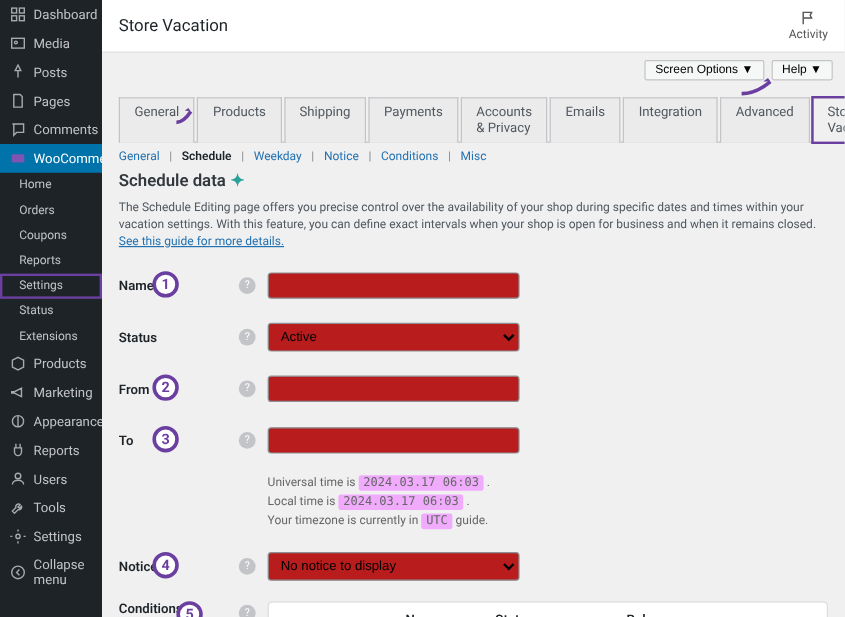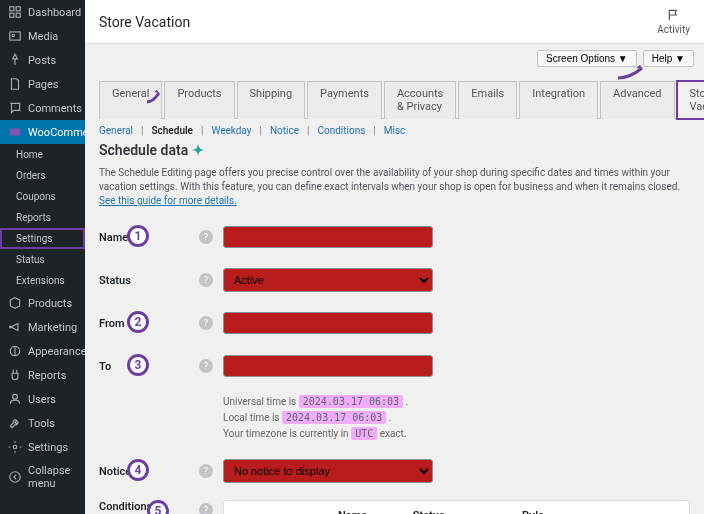--- a/index.html
+++ b/index.html
@@ -298,21 +298,21 @@
       <div class="form-row" style="position:relative;">
         <div class="form-label">To</div>
         <div class="badge-num" style="left:28px; top:2px;">3</div>
         <span class="help-circle">?</span>
         <div class="form-control"><input type="text" value="" style=""></div>
       </div>
 
       <div class="time-info">
         <div><span>Universal time is</span> <span class="code">2024.03.17 06:03</span> .</div>
         <div><span>Local time is</span> <span class="code">2024.03.17 06:03</span> .</div>
-        <div><span>Your timezone is currently in</span> <span class="code">UTC</span> <span>exact.</span></div>
+        <div><span>Your timezone is currently in</span> <span class="code">UTC</span> <span>guide.</span></div>
       </div>
 
       <div class="form-row" style="position:relative;">
         <div class="form-label">Notice</div>
         <div class="badge-num" style="left:28px; top:2px;">4</div>
         <span class="help-circle">?</span>
         <div class="form-control">
           <select><option>No notice to display</option></select>
         </div>
       </div>

